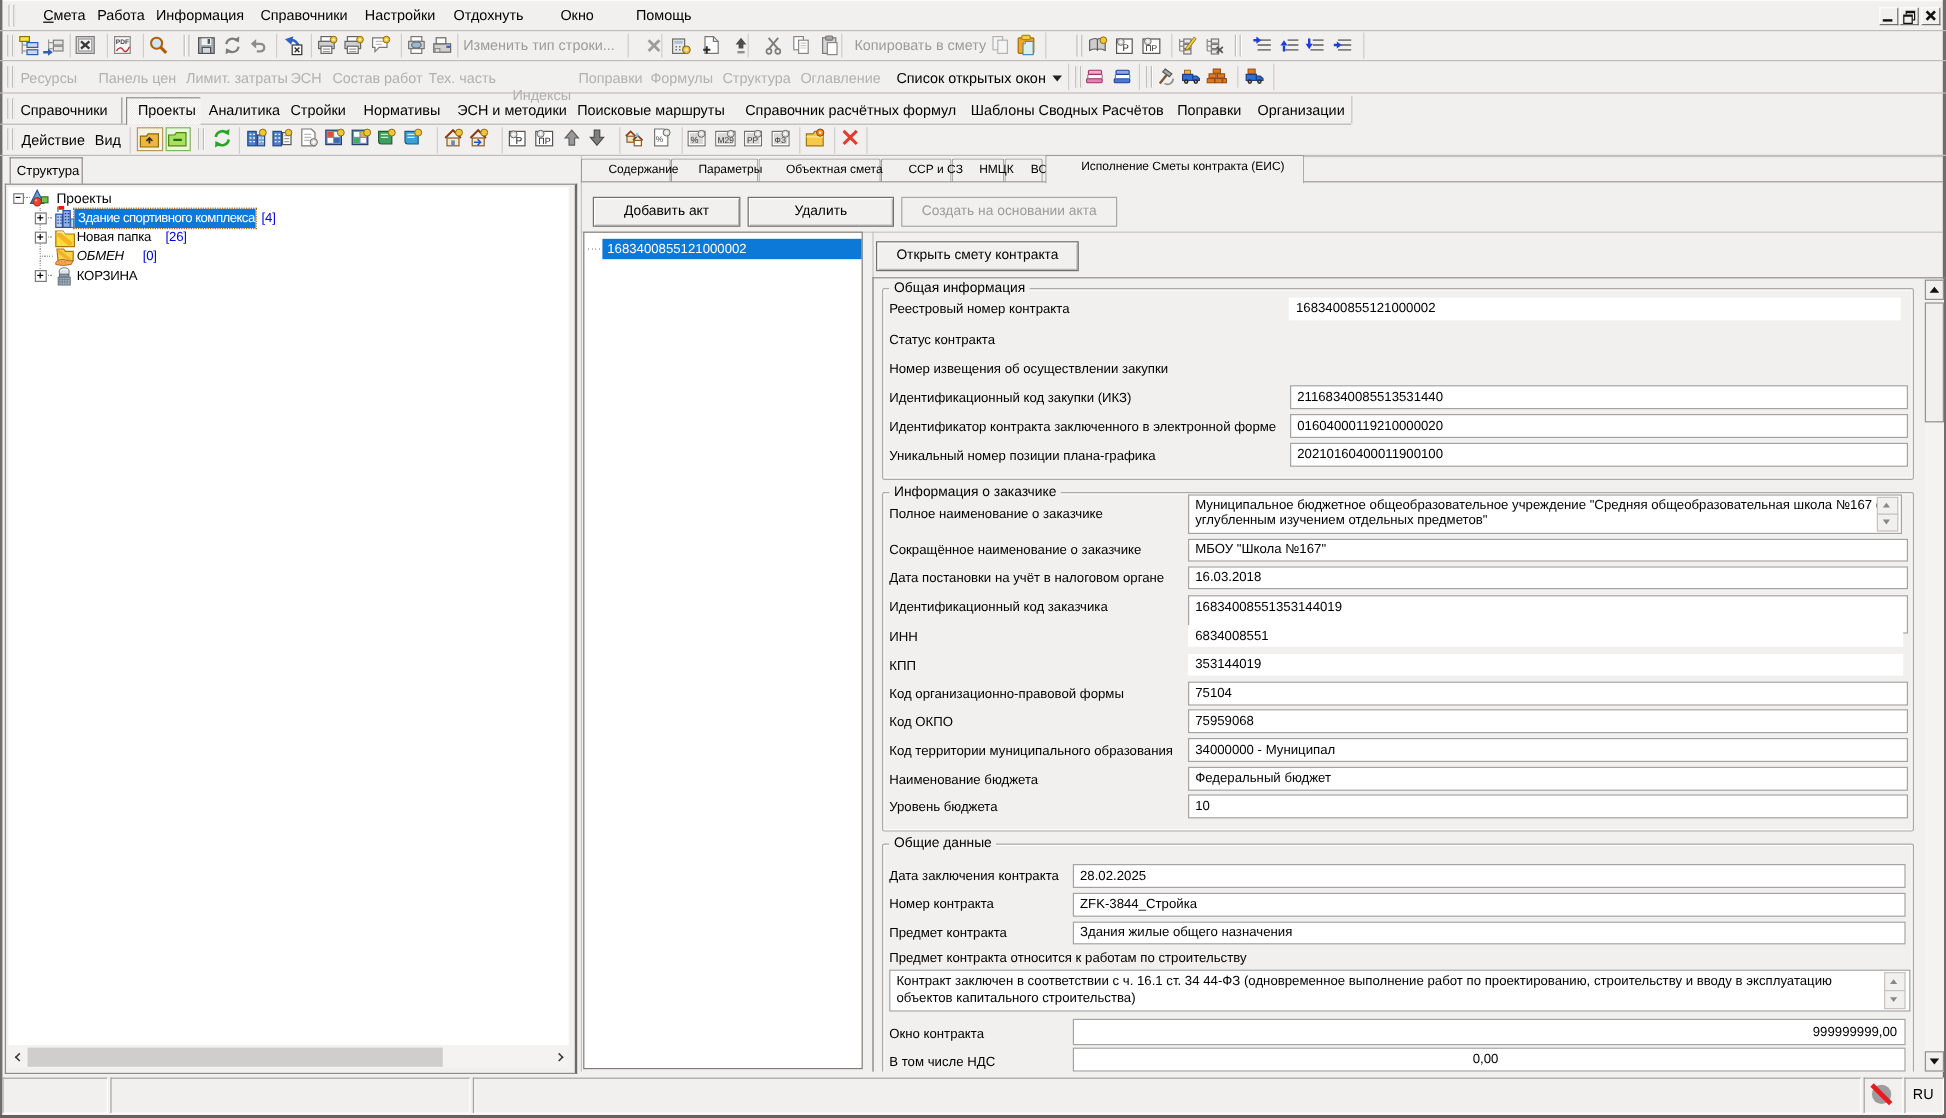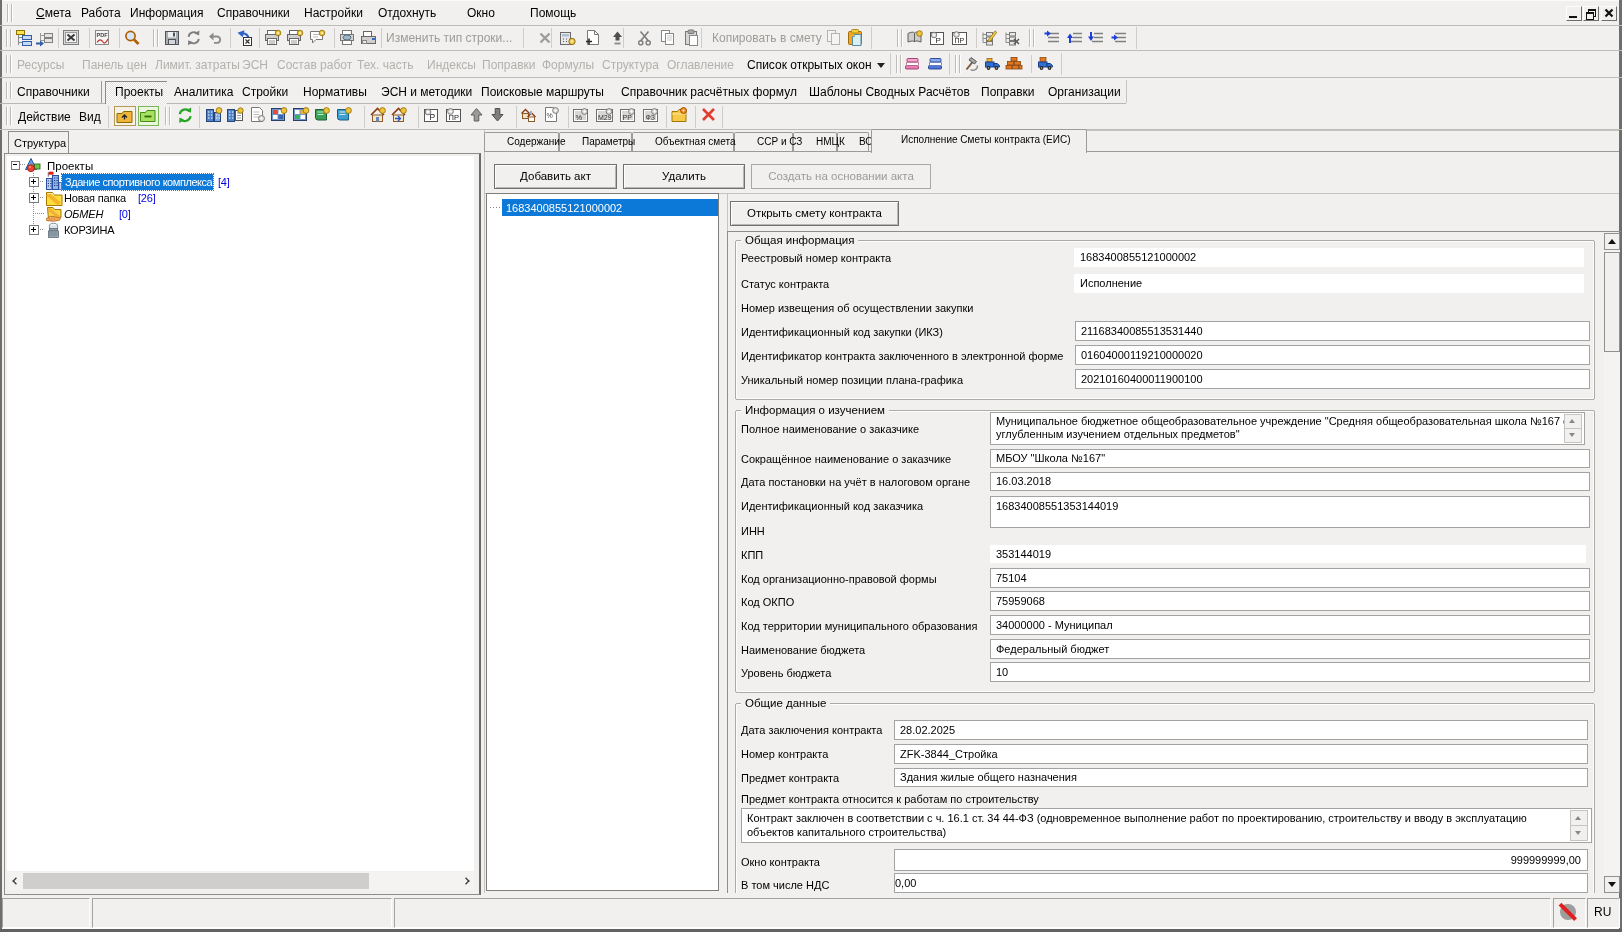--- a/index.html
+++ b/index.html
@@ -266,21 +266,21 @@
 </svg>
 
 <div class="grip" style="left:6px;top:55px;height:18px"></div>
 <div class="grip" style="left:10px;top:55px;height:18px"></div>
 <div class="r3 gray" style="left:17px;top:58px">Ресурсы</div>
 <div class="r3 gray" style="left:82px;top:58px">Панель цен</div>
 <div class="r3 gray" style="left:155px;top:58px">Лимит. затраты</div>
 <div class="r3 gray" style="left:242px;top:58px">ЭСН</div>
 <div class="r3 gray" style="left:277px;top:58px">Состав работ</div>
 <div class="r3 gray" style="left:357px;top:58px">Тех. часть</div>
-<div class="r3 gray" style="left:427px;top:58px">Индексы</div>
+<div class="r3 gray" style="left:427px;top:72px">Индексы</div>
 <div class="r3 gray" style="left:482px;top:58px">Поправки</div>
 <div class="r3 gray" style="left:542px;top:58px">Формулы</div>
 <div class="r3 gray" style="left:602px;top:58px">Структура</div>
 <div class="r3 gray" style="left:667px;top:58px">Оглавление</div>
 <div class="r3" style="left:747px;top:58px;font-size:12px">Список открытых окон</div>
 <div class="abs" style="left:877px;top:63px;width:0;height:0;border:4px solid transparent;border-top:5px solid #222;"></div>
 <div class="vsep" style="left:890px;top:53px;height:22px"></div>
 <div class="grip" style="left:896px;top:55px;height:18px"></div>
 <div class="grip" style="left:900px;top:55px;height:18px"></div>
 <div class="vsep" style="left:949px;top:53px;height:22px"></div>
@@ -614,42 +614,42 @@
 
 <div class="grp" style="left:735px;top:240px;width:858px;height:158px"></div>
 <div class="grplbl" style="left:741px;top:234px">Общая информация</div>
 <div class="lbl" style="left:741px;top:252px">Реестровый номер контракта</div>
 <div class="lbl" style="left:741px;top:278px">Статус контракта</div>
 <div class="lbl" style="left:741px;top:302px">Номер извещения об осуществлении закупки</div>
 <div class="lbl" style="left:741px;top:326px">Идентификационный код закупки (ИКЗ)</div>
 <div class="lbl" style="left:741px;top:350px">Идентификатор контракта заключенного в электронной форме</div>
 <div class="lbl" style="left:741px;top:374px">Уникальный номер позиции плана-графика</div>
 <div class="inpflat" style="left:1074px;top:248px;width:510px;height:19px">1683400855121000002</div>
-<div class="inpflat" style="left:1074px;top:274px;width:510px;height:19px">Исполнение</div>
 <div class="inp" style="left:1075px;top:321px;width:515px;height:20px;line-height:18px">21168340085513531440</div>
 <div class="inp" style="left:1075px;top:345px;width:515px;height:20px;line-height:18px">01604000119210000020</div>
 <div class="inp" style="left:1075px;top:369px;width:515px;height:20px;line-height:18px">20210160400011900100</div>
 
 <div class="grp" style="left:735px;top:410px;width:858px;height:281px"></div>
-<div class="grplbl" style="left:741px;top:404px">Информация о изучением</div>
+<div class="grplbl" style="left:741px;top:404px">Информация о заказчике</div>
 <div class="lbl" style="left:741px;top:423px">Полное наименование о заказчике</div>
 <div class="lbl" style="left:741px;top:453px">Сокращённое наименование о заказчике</div>
 <div class="lbl" style="left:741px;top:476px">Дата постановки на учёт в налоговом органе</div>
 <div class="lbl" style="left:741px;top:500px">Идентификационный код заказчика</div>
 <div class="lbl" style="left:741px;top:525px">ИНН</div>
 <div class="lbl" style="left:741px;top:549px">КПП</div>
 <div class="lbl" style="left:741px;top:573px">Код организационно-правовой формы</div>
 <div class="lbl" style="left:741px;top:596px">Код ОКПО</div>
 <div class="lbl" style="left:741px;top:620px">Код территории муниципального образования</div>
 <div class="lbl" style="left:741px;top:644px">Наименование бюджета</div>
 <div class="lbl" style="left:741px;top:667px">Уровень бюджета</div>
 <div class="inp" style="left:990px;top:412px;width:595px;height:33px;line-height:13px;white-space:normal;padding-top:2px;padding-right:10px">Муниципальное бюджетное общеобразовательное учреждение "Средняя общеобразовательная школа №167 с углубленным изучением отдельных предметов"</div>
 <div class="inp" style="left:990px;top:449px;width:600px;height:19px;line-height:17px">МБОУ "Школа №167"</div>
 <div class="inp" style="left:990px;top:472px;width:600px;height:19px;line-height:17px">16.03.2018</div>
 <div class="inp" style="left:990px;top:496px;width:600px;height:32px;line-height:18px">16834008551353144019</div>
+<div class="inpflat" style="left:990px;top:521px;width:596px;height:18px;line-height:18px">6834008551</div>
 <div class="inpflat" style="left:990px;top:545px;width:596px;height:18px;line-height:18px">353144019</div>
 <div class="inp" style="left:990px;top:568px;width:600px;height:20px;line-height:18px">75104</div>
 <div class="inp" style="left:990px;top:591px;width:600px;height:20px;line-height:18px">75959068</div>
 <div class="inp" style="left:990px;top:615px;width:600px;height:20px;line-height:18px">34000000 - Муниципал</div>
 <div class="inp" style="left:990px;top:639px;width:600px;height:20px;line-height:18px">Федеральный бюджет</div>
 <div class="inp" style="left:990px;top:662px;width:600px;height:20px;line-height:18px">10</div>
 
 <div class="abs" style="left:728px;top:694px;width:890px;height:199px;overflow:hidden">
 <div class="grp" style="left:7px;top:9px;width:858px;height:220px"></div>
 </div>
@@ -658,21 +658,21 @@
 <div class="lbl" style="left:741px;top:748px">Номер контракта</div>
 <div class="lbl" style="left:741px;top:772px">Предмет контракта</div>
 <div class="lbl" style="left:741px;top:793px">Предмет контракта относится к работам по строительству</div>
 <div class="inp" style="left:894px;top:720px;width:694px;height:20px;line-height:18px">28.02.2025</div>
 <div class="inp" style="left:894px;top:744px;width:694px;height:20px;line-height:18px">ZFK-3844_Стройка</div>
 <div class="inp" style="left:894px;top:768px;width:694px;height:19px;line-height:17px">Здания жилые общего назначения</div>
 <div class="inp" style="left:741px;top:808px;width:851px;height:35px;line-height:14px;white-space:normal;padding-top:2px;padding-right:24px">Контракт заключен в соответствии с ч. 16.1 ст. 34 44-ФЗ (одновременное выполнение работ по проектированию, строительству и вводу в эксплуатацию объектов капитального строительства)</div>
 <div class="lbl" style="left:741px;top:856px">Окно контракта</div>
 <div class="lbl" style="left:741px;top:879px">В том числе НДС</div>
 <div class="inp" style="left:894px;top:849px;width:694px;height:22px;line-height:20px;text-align:right;padding-right:6px;padding-left:0">999999999,00</div>
-<div class="inp" style="left:894px;top:873px;width:694px;height:20px;line-height:18px;text-align:left;padding-right:6px;padding-left:0">0,00</div>
+<div class="inp" style="left:894px;top:873px;width:694px;height:20px;line-height:18px;text-align:center;padding-right:6px;padding-left:0">0,00</div>
 
 <div class="abs" style="left:1604px;top:233px;width:16px;height:660px;background:#f4f3f1"></div>
 <div class="abs" style="left:1604px;top:233px;width:16px;height:17px;background:#f1f0ee;border:1px solid #929090;box-sizing:border-box;"></div>
 <div class="abs" style="left:1608px;top:239px;width:0;height:0;border:4px solid transparent;border-bottom:5px solid #111;margin-top:-4px"></div>
 <div class="abs" style="left:1604px;top:252px;width:16px;height:100px;background:#f1f0ee;border:1px solid #929090;box-sizing:border-box;"></div>
 <div class="abs" style="left:1604px;top:876px;width:16px;height:17px;background:#f1f0ee;border:1px solid #929090;box-sizing:border-box;"></div>
 <div class="abs" style="left:1608px;top:882px;width:0;height:0;border:4px solid transparent;border-top:5px solid #111;"></div>
 
 <div class="abs" style="left:1564px;top:414px;width:16px;height:13px;background:#f1f0ee;border:1px solid #c6c4c1"></div>
 <div class="abs" style="left:1569px;top:419px;width:0;height:0;border:3.5px solid transparent;border-bottom:4px solid #8a8886;margin-top:-3px"></div>

